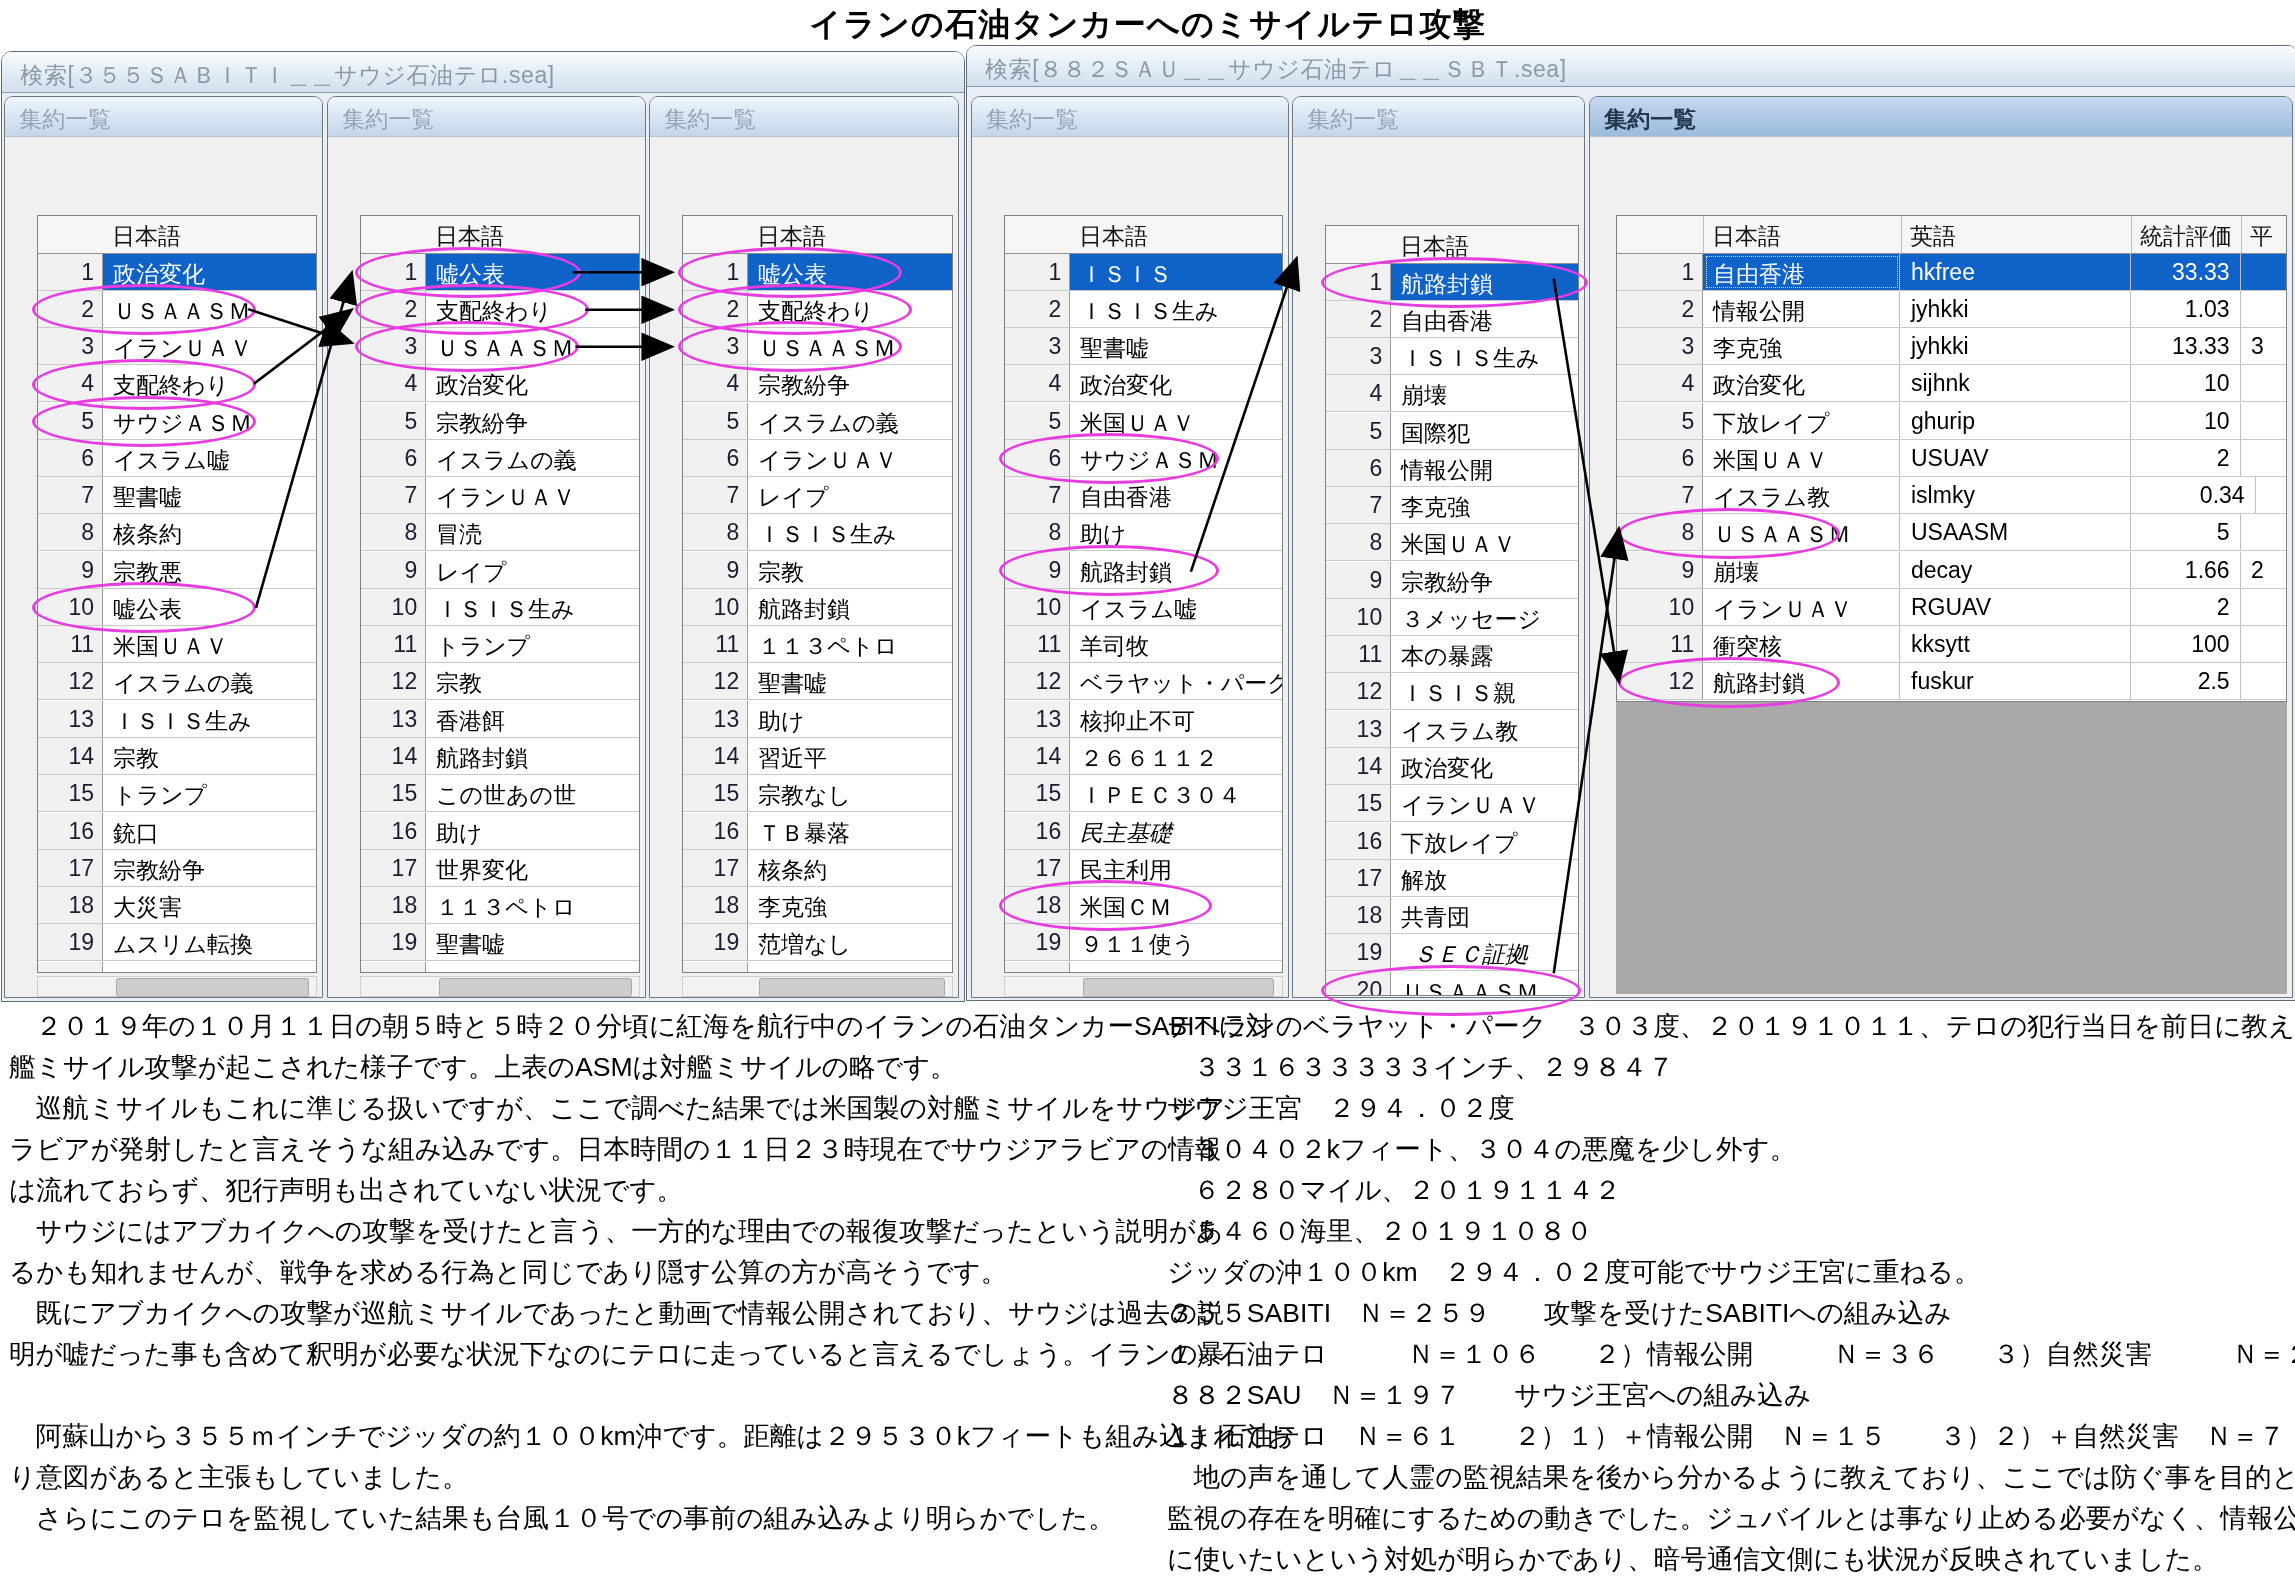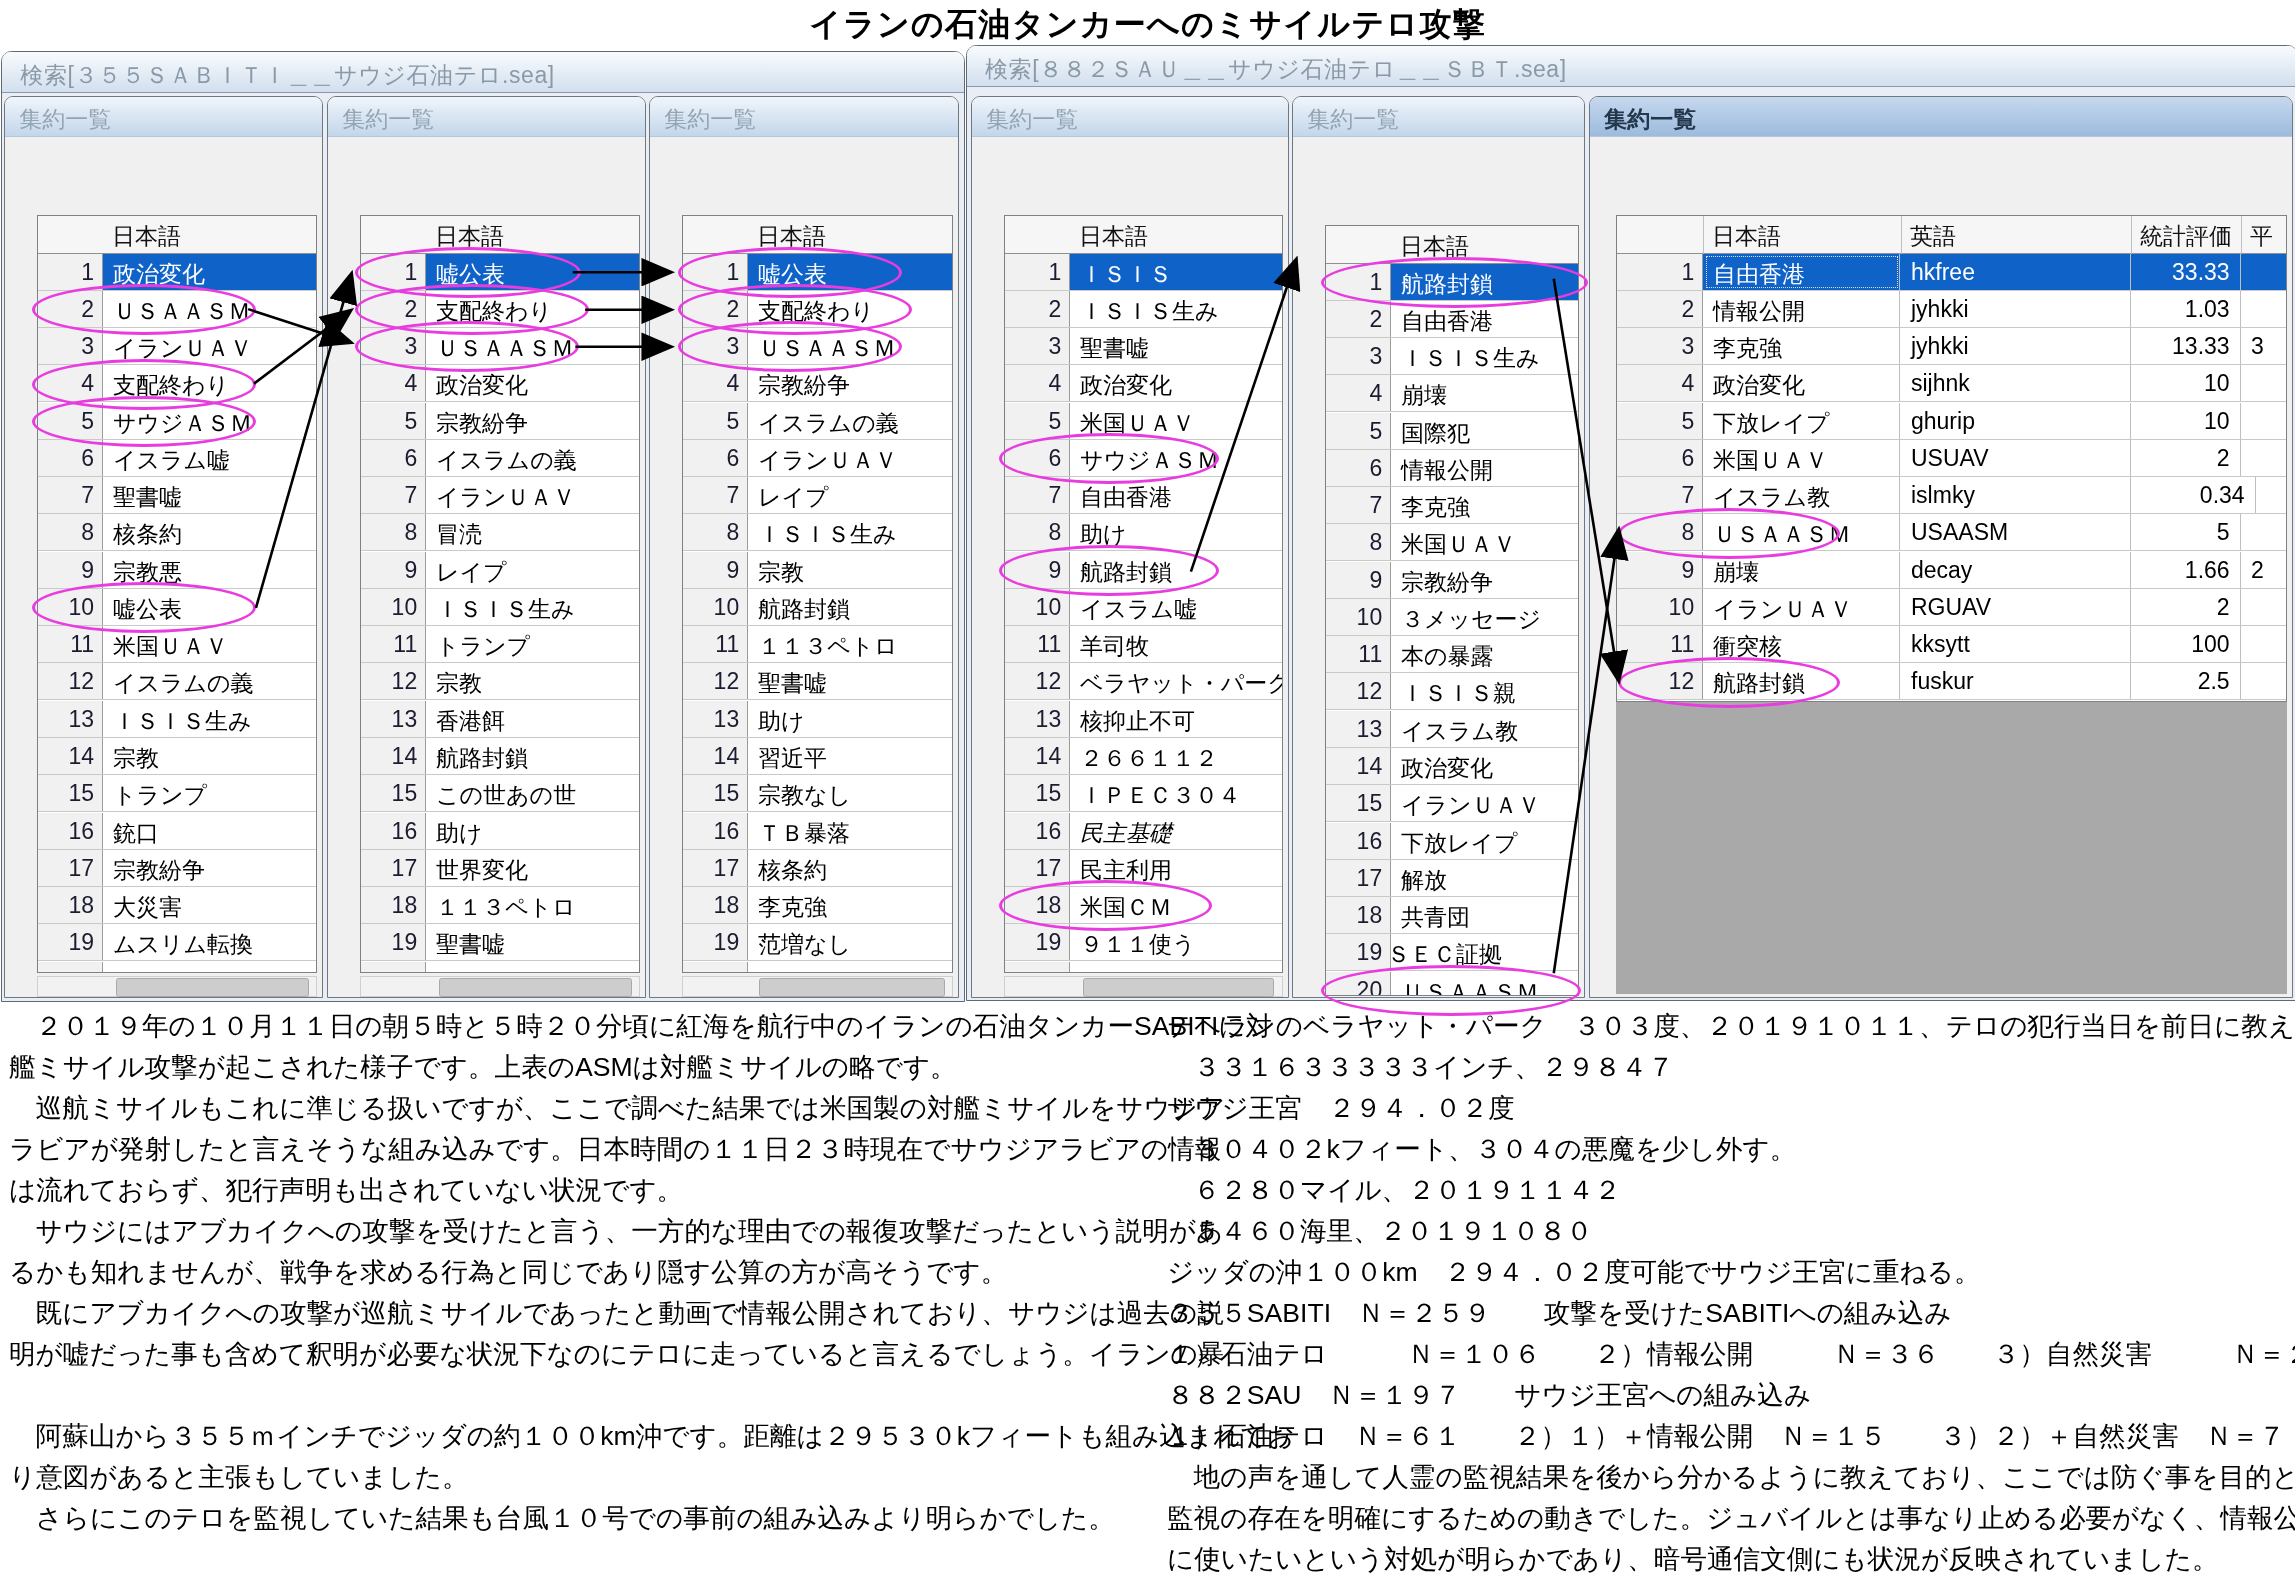--- a/index.html
+++ b/index.html
@@ -895,21 +895,21 @@
               <span>18</span>
             </div>
             <div class="txtcell" style="left: 66px; width: 187px;">
               <span>共青団</span>
             </div>
           </div>
           <div class="row" style="top: 708px; height: 37px;">
             <div class="numcell" style="width: 65px;">
               <span>19</span>
             </div>
-            <div class="txtcell" style="left: 52px; width: 187px;">
+            <div class="txtcell" style="left: 78px; width: 187px; font-style: italic;">
               <span>ＳＥＣ証拠</span>
             </div>
           </div>
           <div class="row" style="top: 746px; height: 37px;">
             <div class="numcell" style="width: 65px;">
               <span>20</span>
             </div>
             <div class="txtcell" style="left: 66px; width: 187px;">
               <span>ＵＳＡＡＳＭ</span>
             </div>

